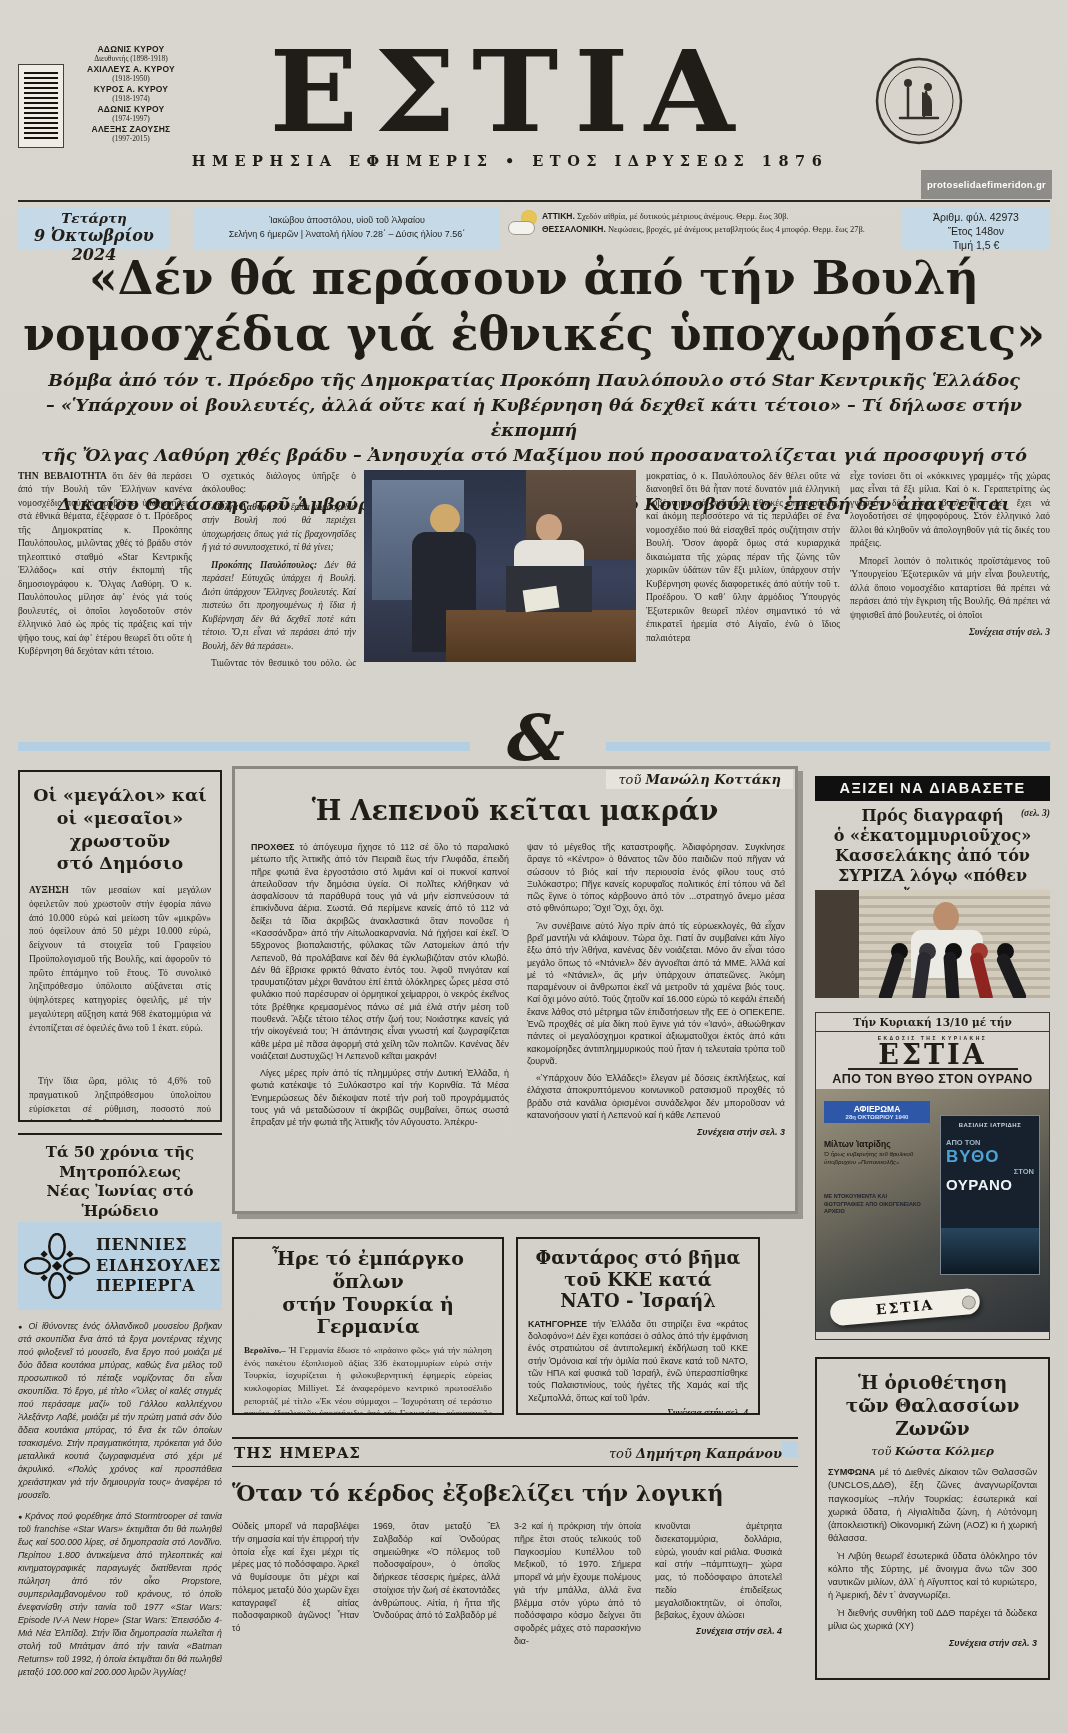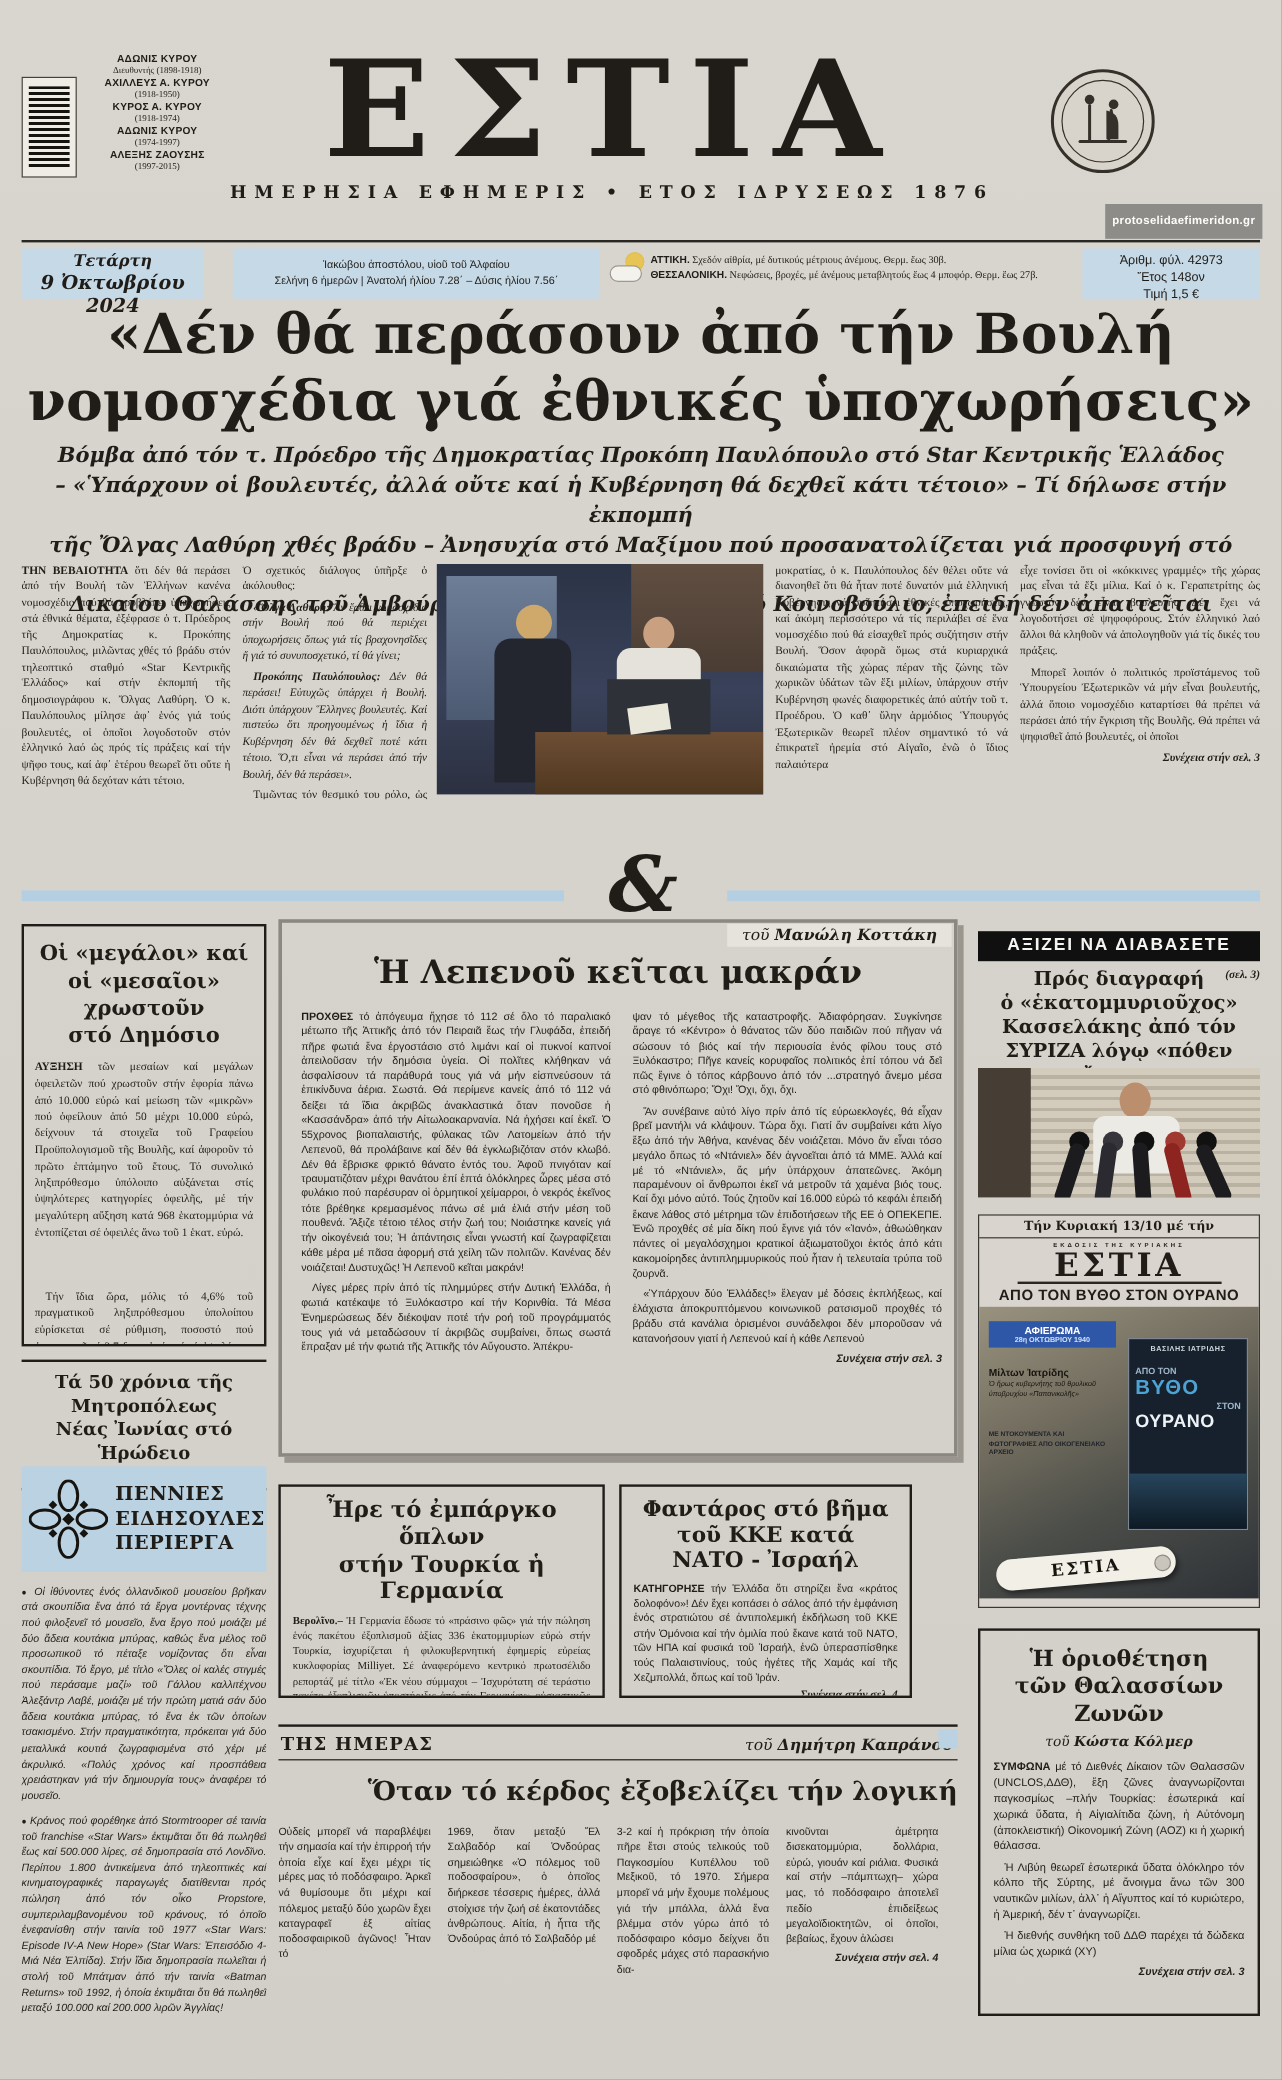--- a/index.html
+++ b/index.html
@@ -173,25 +173,25 @@
   .gbox{left:232px;width:272px;}
   .kkbox{left:516px;width:244px;}
   .gbox h3,.kkbox h3{margin:0 0 6px 0;text-align:center;font-family:"DejaVu Serif",serif;
         font-weight:700;font-size:19px;line-height:1.2;}
   .kkbox h3{font-size:18px;}
   .gbox .bd{font-size:9px;line-height:1.4;}
   .kkbox .bd{font-family:"Liberation Sans",sans-serif;font-size:8.8px;line-height:1.4;}
   .gk-cont{margin-top:4px;}
   
   .dayhdr{left:232px;top:1437px;width:566px;border-top:2px solid #201d19;border-bottom:1px solid #201d19;
-        padding:5px 4px 4px 2px;box-sizing:border-box;display:flex;justify-content:space-between;align-items:baseline;}
+        padding:5px 16px 4px 2px;box-sizing:border-box;display:flex;justify-content:space-between;align-items:baseline;}
   .day-label{font-family:"DejaVu Serif",serif;font-weight:700;font-size:15px;letter-spacing:1px;}
   .day-by{font-family:"DejaVu Serif",serif;font-style:italic;font-size:13px;}
   .day-sq{position:absolute;left:782px;top:1441px;width:16px;height:16px;background:#bad2e2;}
-  .daytitle{left:232px;top:1480px;width:566px;text-align:right;
+  .daytitle{left:232px;top:1480px;width:566px;text-align:left;
         font-family:"DejaVu Serif",serif;font-weight:700;font-size:22px;}
   .daycol{top:1520px;width:127px;height:162px;overflow:hidden;
         font-family:"Liberation Sans",sans-serif;font-size:8.8px;line-height:1.45;}
   .dc1{left:232px;}.dc2{left:373px;}.dc3{left:514px;}.dc4{left:655px;}
   .daycol .cont{font-family:"Liberation Sans",sans-serif;font-size:8.8px;margin-top:3px;}
   
   .zones{left:815px;top:1357px;width:235px;height:323px;border:2px solid #201d19;box-sizing:border-box;
         padding:12px 11px 0 11px;overflow:hidden;}
   .zones h3{margin:0;text-align:center;font-family:"DejaVu Serif",serif;font-weight:700;font-size:18.5px;line-height:1.25;}
   .zones .by{text-align:center;font-family:"DejaVu Serif",serif;font-style:italic;font-size:11.5px;margin:4px 0 8px 0;}

